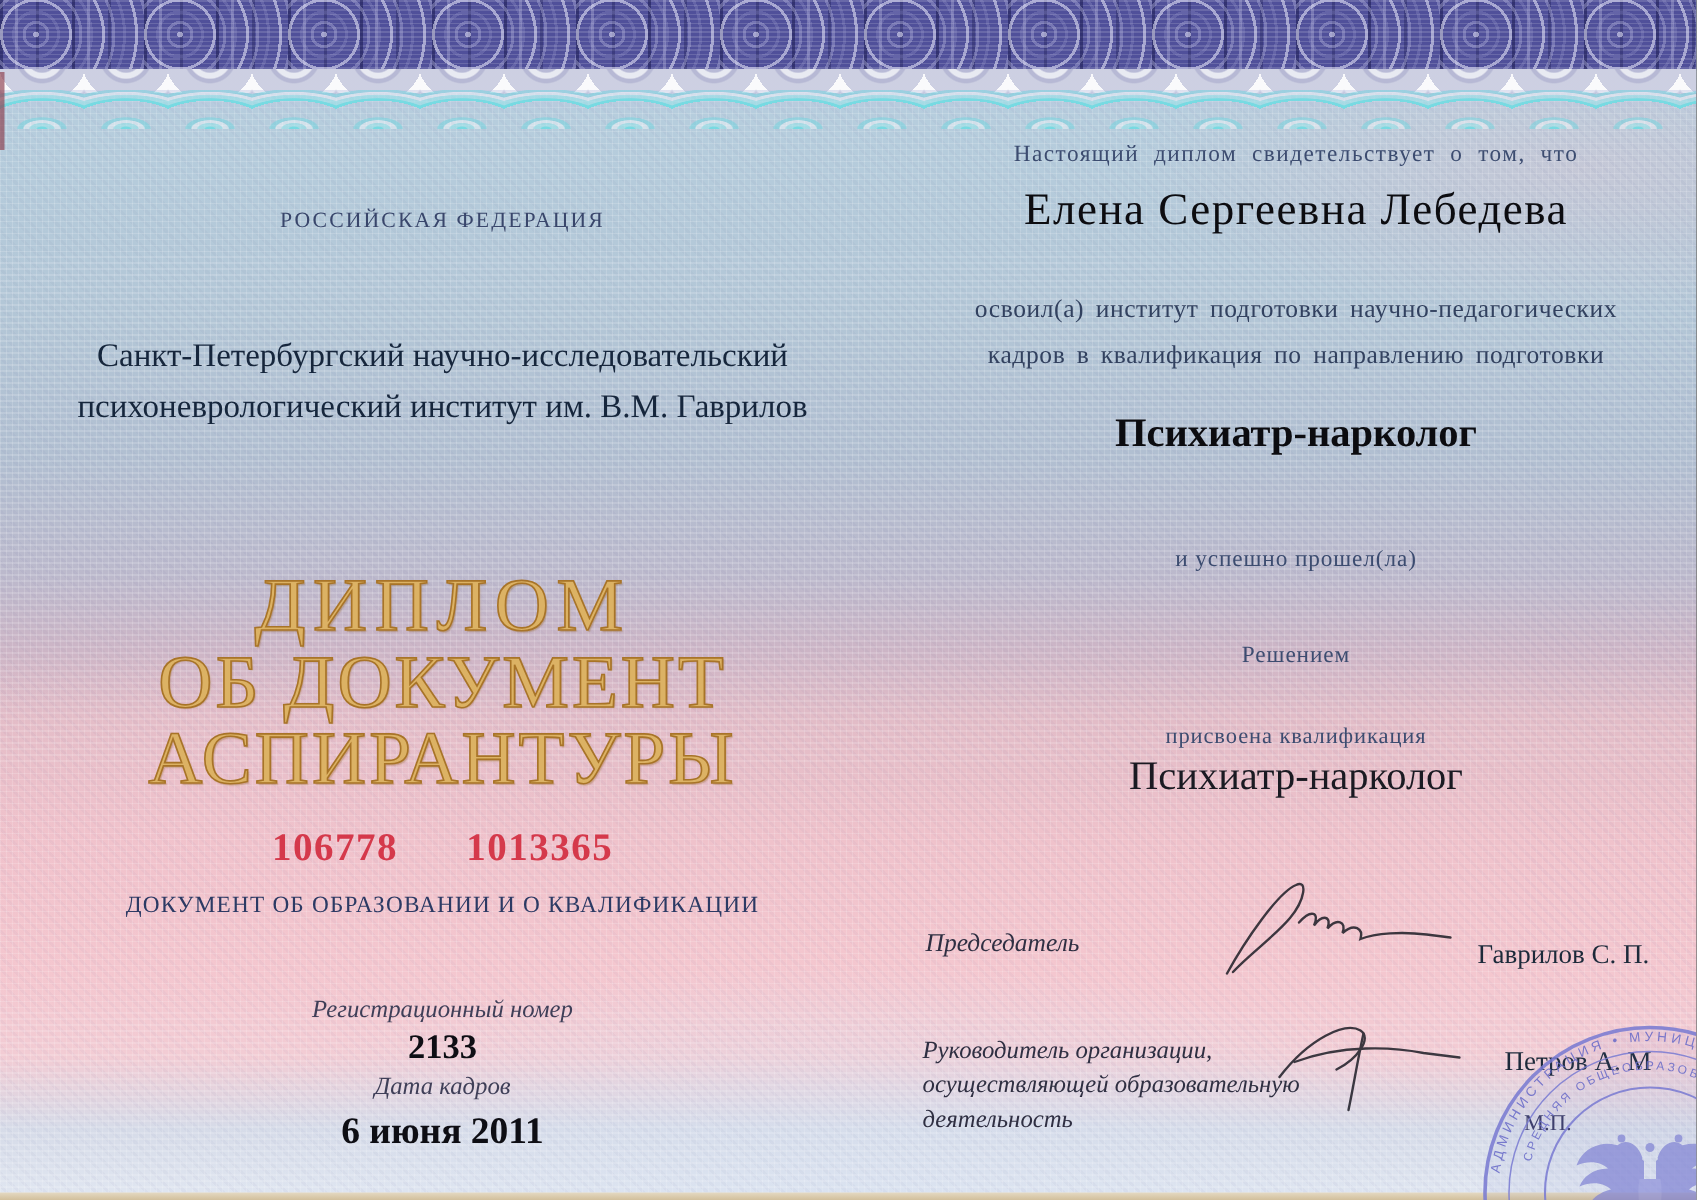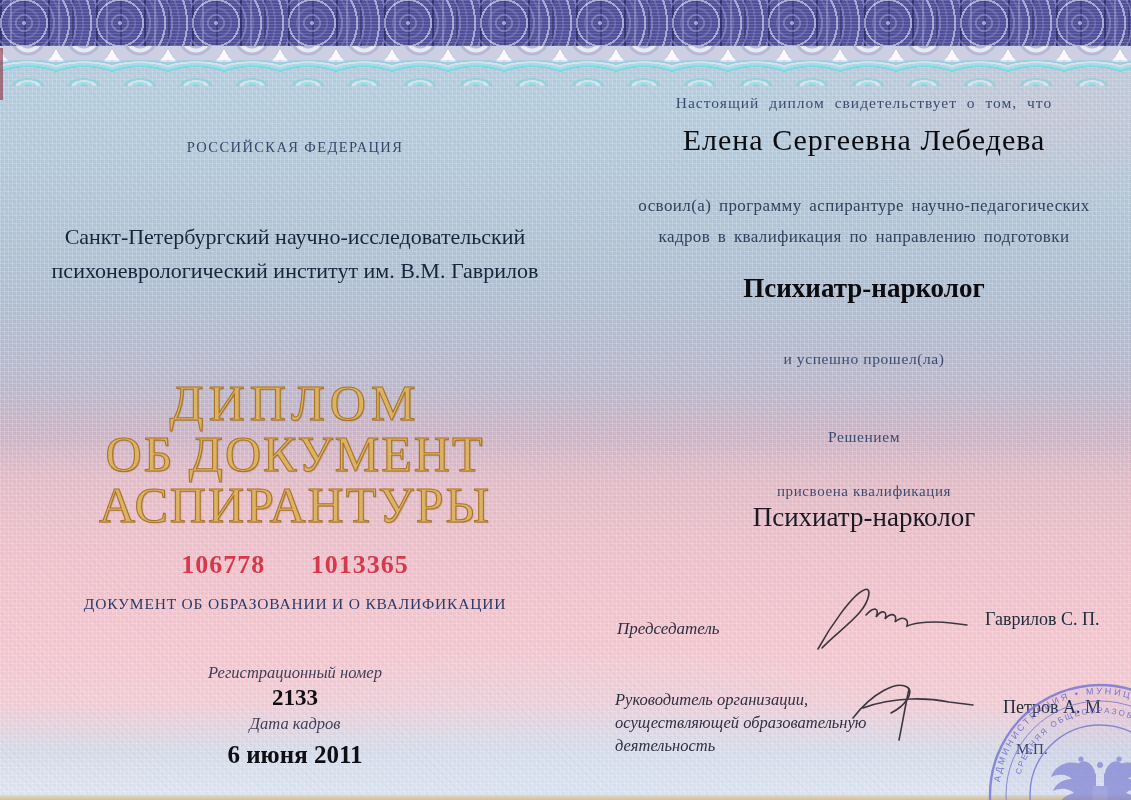--- a/index.html
+++ b/index.html
@@ -64,27 +64,27 @@
   .ital{font-style:italic;color:#3f3f58;}
   .reglabel{top:663px;font-size:16.5px;}
   .regnum{top:685px;font-size:23px;font-weight:bold;color:#0e0e14;}
   .datelabel{top:714px;font-size:16.5px;}
   .dateval{top:741px;font-size:25px;font-weight:bold;color:#0e0e14;}
 
   .statement{top:94px;font-size:15.5px;letter-spacing:1px;word-spacing:5px;color:#3c4c70;}
   .holder{top:123px;font-size:30px;font-weight:normal;letter-spacing:1px;color:#0c0c10;}
   .program{top:190px;font-size:17px;line-height:1.85;letter-spacing:.4px;word-spacing:3px;color:#32415f;}
   .specialty{top:273px;font-size:27px;font-weight:bold;color:#0c0c10;}
-  .passed{top:350px;font-size:15.5px;letter-spacing:.6px;color:#3c4c70;}
+  .passed{top:364px;font-size:15.5px;letter-spacing:.6px;color:#3c4c70;}
   .decision{top:428px;font-size:15.5px;letter-spacing:.6px;color:#3c4c70;}
   .quallabel{top:483px;font-size:15px;letter-spacing:.6px;color:#3c4c70;}
   .qualification{top:502px;font-size:27px;color:#1a1a22;}
 
   .chairman-label{left:617px;top:619px;font-size:17px;font-style:italic;color:#2f2f42;}
-  .chairman-name{left:985px;top:609px;font-size:18px;color:#1c2a3a;}
+  .chairman-name{left:985px;top:626px;font-size:18px;color:#1c2a3a;}
   .head-label{left:615px;top:688px;width:280px;font-size:16.5px;font-style:italic;line-height:1.4;color:#2f2f42;text-align:left;}
   .head-name{left:1003px;top:697px;font-size:18px;color:#1c2a3a;}
   .mp{left:1016px;top:741px;font-size:15px;color:#3a3a66;}
 
   svg text{font-family:"Liberation Sans","DejaVu Sans",sans-serif;}
 </style>
 </head>
 <body>
 
 <div class="page">
@@ -120,21 +120,21 @@
 
   <div class="abs col-left ital reglabel">Регистрационный номер</div>
   <div class="abs col-left regnum">2133</div>
   <div class="abs col-left ital datelabel">Дата кадров</div>
   <div class="abs col-left dateval">6 июня 2011</div>
 
   <div class="abs col-right statement">Настоящий диплом свидетельствует о том, что</div>
   <div class="abs col-right holder">Елена Сергеевна Лебедева</div>
 
   <div class="abs col-right program">
-    <div>освоил(а) программу аспирантуре научно-педагогических</div>
+    <div>освоил(а) институт подготовки научно-педагогических</div>
     <div>кадров в квалификация по направлению подготовки</div>
   </div>
 
   <div class="abs col-right specialty">Психиатр-нарколог</div>
   <div class="abs col-right passed">и успешно прошел(ла)</div>
   <div class="abs col-right decision">Решением</div>
   <div class="abs col-right quallabel">присвоена квалификация</div>
   <div class="abs col-right qualification">Психиатр-нарколог</div>
 
   <div class="abs chairman-label">Председатель</div>

